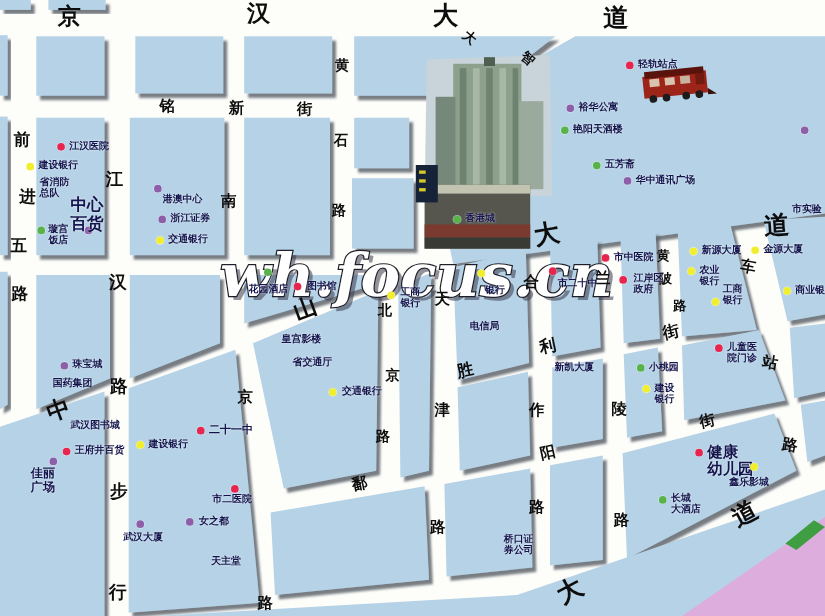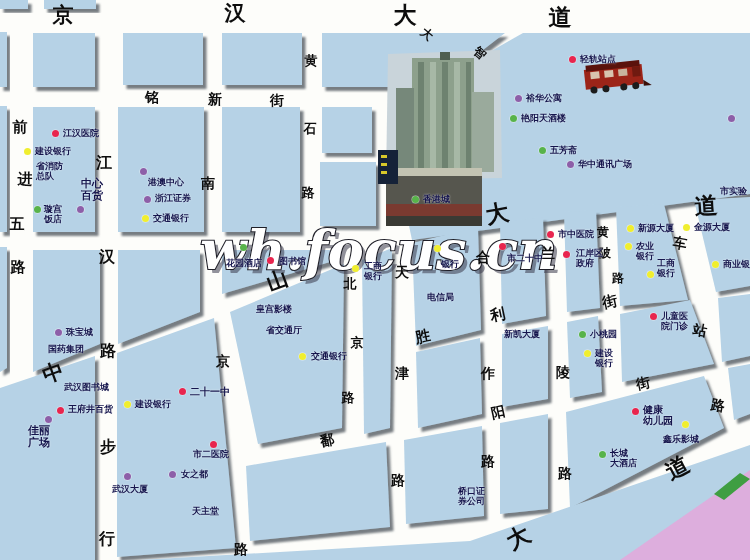--- a/index.html
+++ b/index.html
@@ -179,35 +179,35 @@
       </div>
       <span class="poi-dot" style="left: 23.5px; top: 147.5px; background: rgb(240, 238, 47);"></span>
       <div class="poi-label" style="left: 35px; top: 146px; font-size: 9px;">
         <div>建设银行</div>
       </div>
       <div class="poi-label" style="left: 36px; top: 161px; font-size: 9px;">
         <div>省消防</div>
         <div>总队</div>
       </div>
       <span class="poi-dot" style="left: 76.5px; top: 205.5px; background: rgb(141, 95, 168);"></span>
-      <div class="poi-label" style="left: 81px; top: 178px; font-size: 11px;">
+      <div class="poi-label" style="left: 64px; top: 178px; font-size: 15px;">
         <div>中心</div>
         <div>百货</div>
       </div>
       <span class="poi-dot" style="left: 33.5px; top: 205.5px; background: rgb(88, 179, 74);"></span>
       <div class="poi-label" style="left: 44px; top: 204px; font-size: 9px;">
         <div>璇宫</div>
         <div>饭店</div>
       </div>
       <span class="poi-dot" style="left: 139.5px; top: 167.5px; background: rgb(141, 95, 168);"></span>
       <div class="poi-label" style="left: 148px; top: 177px; font-size: 9px;">
         <div>港澳中心</div>
       </div>
       <span class="poi-dot" style="left: 143.5px; top: 195.5px; background: rgb(141, 95, 168);"></span>
-      <div class="poi-label" style="left: 155px; top: 194px; font-size: 9px; font-family: Liberation Mono, monospace;">
+      <div class="poi-label" style="left: 155px; top: 194px; font-size: 9px;">
         <div>浙江证券</div>
       </div>
       <span class="poi-dot" style="left: 141.5px; top: 214.5px; background: rgb(240, 238, 47);"></span>
       <div class="poi-label" style="left: 153px; top: 213px; font-size: 9px;">
         <div>交通银行</div>
       </div>
       <span class="poi-dot" style="left: 54.5px; top: 328.5px; background: rgb(141, 95, 168);"></span>
       <div class="poi-label" style="left: 66px; top: 327px; font-size: 9px;">
         <div>珠宝城</div>
       </div>
@@ -325,21 +325,21 @@
       </div>
       <span class="poi-dot" style="left: 583.5px; top: 349.5px; background: rgb(240, 238, 47);"></span>
       <div class="poi-label" style="left: 595px; top: 348px; font-size: 9px;">
         <div>建设</div>
         <div>银行</div>
       </div>
       <div class="poi-label" style="left: 504px; top: 329px; font-size: 9px;">
         <div>新凯大厦</div>
       </div>
       <span class="poi-dot" style="left: 631.5px; top: 407.5px; background: rgb(232, 37, 78);"></span>
-      <div class="poi-label" style="left: 643px; top: 404px; font-size: 10px;">
+      <div class="poi-label" style="left: 643px; top: 404px; font-size: 14px;">
         <div>健康</div>
         <div>幼儿园</div>
       </div>
       <span class="poi-dot" style="left: 681.5px; top: 420.5px; background: rgb(240, 238, 47);"></span>
       <div class="poi-label" style="left: 663px; top: 434px; font-size: 9px;">
         <div>鑫乐影城</div>
       </div>
       <span class="poi-dot" style="left: 598.5px; top: 450.5px; background: rgb(88, 179, 74);"></span>
       <div class="poi-label" style="left: 610px; top: 448px; font-size: 9px;">
         <div>长城</div>

